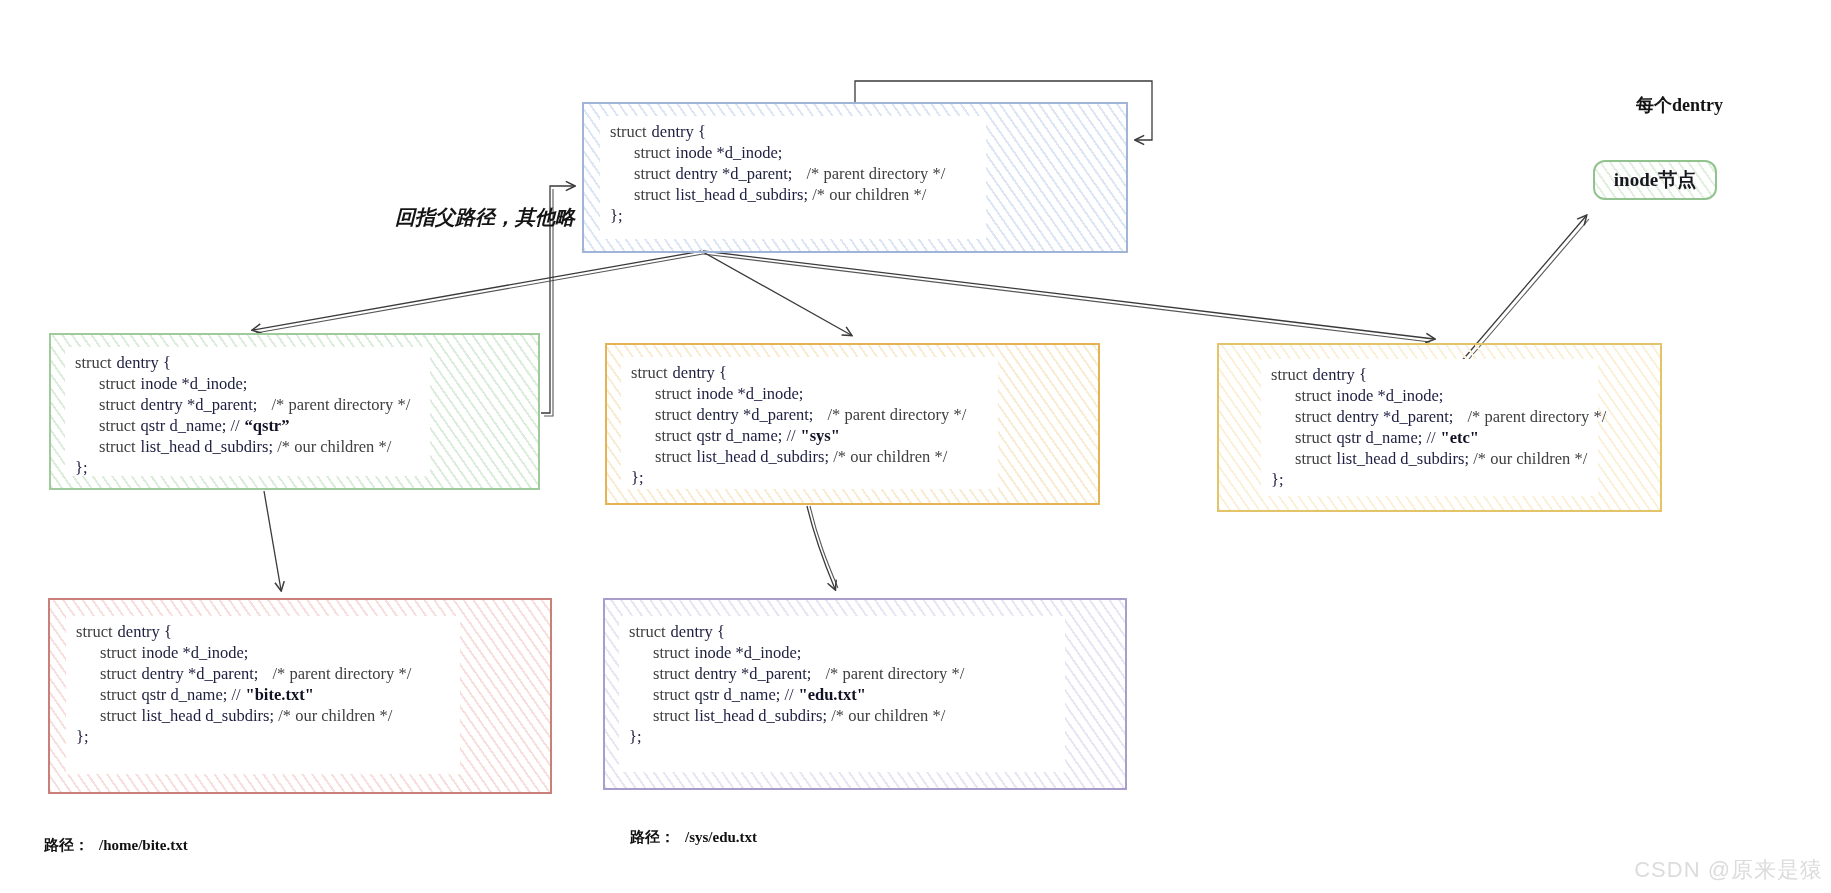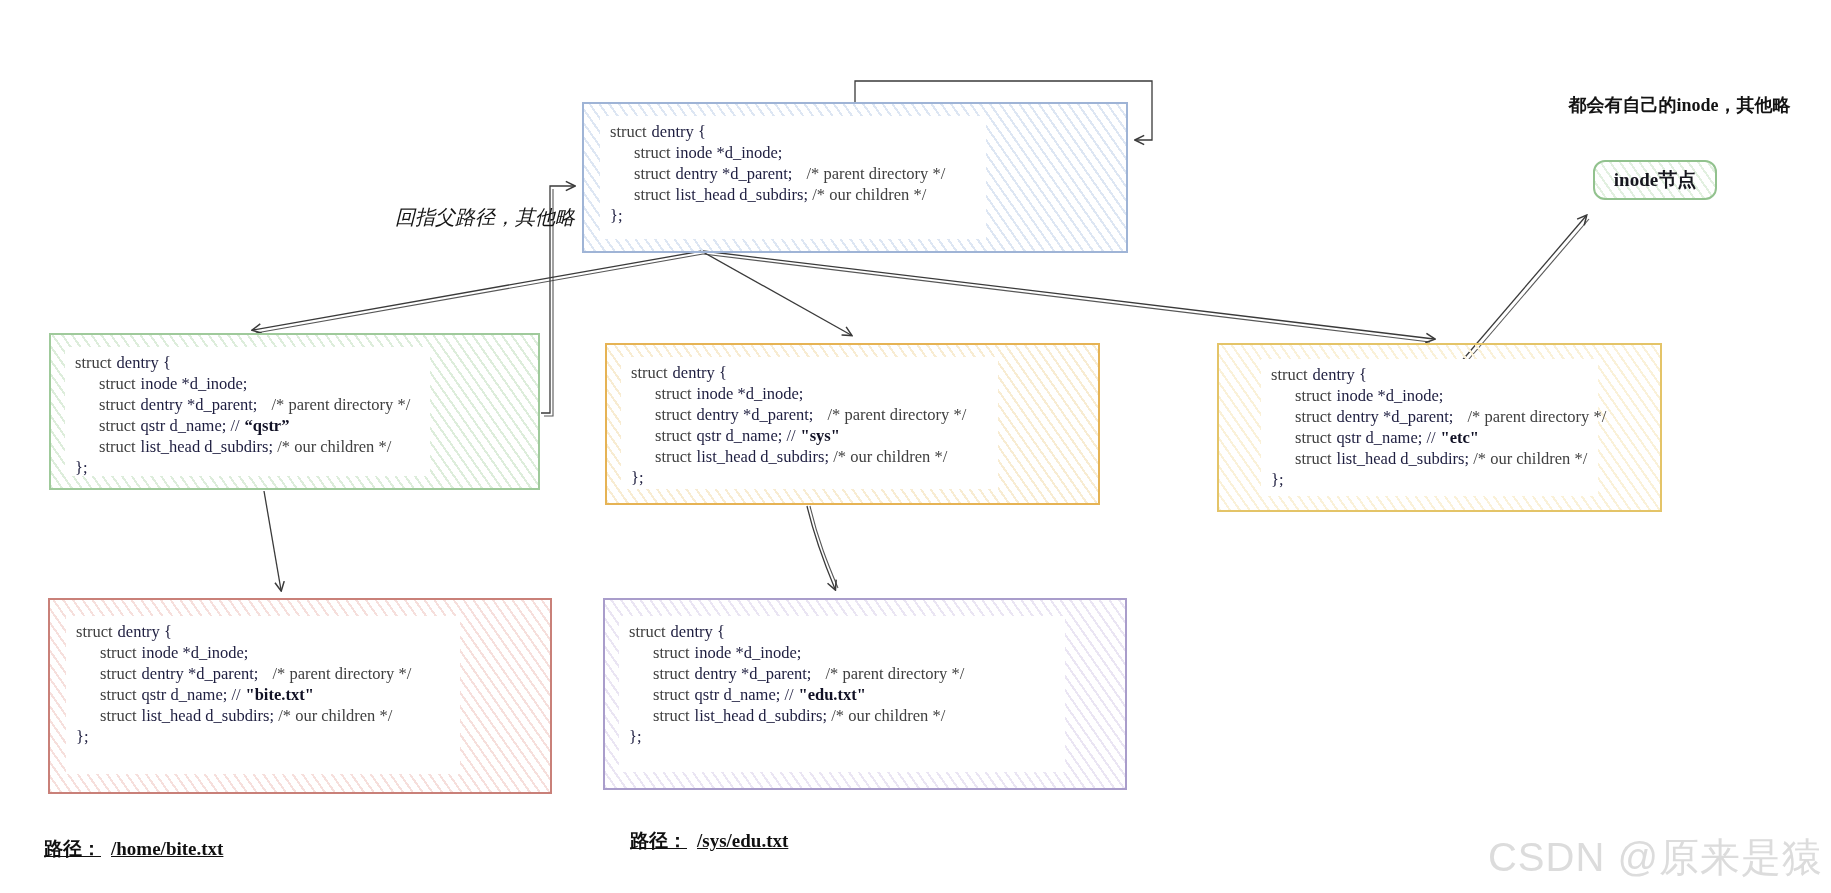--- a/index.html
+++ b/index.html
@@ -34,32 +34,32 @@
   
   .inodebox{position:absolute;left:1593px;top:160px;width:124px;height:40px;
      border:2px solid #92c28e;border-radius:12px;box-sizing:border-box;
      background:repeating-linear-gradient(55deg,#e2f0e0 0 2px, rgba(0,0,0,0) 2px 8px);
      display:flex;align-items:center;justify-content:center;}
   .inodebox .lbl{font-weight:bold;font-size:19px;color:#17171f;}
   .inodebox .cn{font-family:"DejaVu Sans","Liberation Sans",sans-serif;font-size:19px;}
 
   
   .note-back{position:absolute;left:395px;top:204px;font-family:"DejaVu Sans","Liberation Sans",sans-serif;
-     font-weight:normal;font-style:italic;font-size:20px;color:#141414;}
+     font-weight:bold;font-style:italic;font-size:20px;color:#141414;}
   .note-inode{position:absolute;left:1528px;top:92px;width:303px;text-align:center;
      font-size:18px;color:#141414;line-height:26px;}
   .note-inode .cn{font-family:"DejaVu Sans","Liberation Sans",sans-serif;font-weight:bold;}
   .note-inode .en{font-family:"Liberation Serif","DejaVu Serif",serif;font-weight:bold;}
-  .pathlabel{position:absolute;font-size:19px;color:#101010;white-space:nowrap;text-decoration:underline;}
+  .pathlabel{position:absolute;font-size:15px;color:#101010;white-space:nowrap;}
   .pathlabel .cn{font-family:"DejaVu Sans","Liberation Sans",sans-serif;font-weight:bold;}
   .pathlabel .val{font-family:"Liberation Serif","DejaVu Serif",serif;font-weight:bold;margin-left:10px;}
   .p1{left:44px;top:836px;}
   .p2{left:630px;top:828px;}
   .watermark{position:absolute;right:8px;bottom:8px;font-family:"Liberation Sans","DejaVu Sans",sans-serif;
-     font-size:40px;color:#dcdcdc;letter-spacing:1px;}
+     font-size:22px;color:#dcdcdc;letter-spacing:1px;}
 
   
   #arrows{position:absolute;left:0;top:0;width:1831px;height:893px;pointer-events:none;}
   #arrows path{fill:none;stroke:#3a3a3a;stroke-width:1.3px;}
   #arrows path.dbl{stroke-width:1.1px;opacity:0.85;}
 </style>
 </head>
 <body>
 
 <div id="stage">
@@ -162,21 +162,21 @@
     </div>
   </div>
 
   <div class="inodebox">
     <span class="lbl"><span>inode</span><span class="cn">节点</span></span>
   </div>
 
   <div class="note-back">回指父路径，其他略</div>
 
   <div class="note-inode">
-    <div><span class="cn">都会有自己的</span><span class="en">inode</span><span class="cn">，其他略</span></div>
+    <div><span class="cn">每个</span><span class="en">dentry</span></div>
   </div>
 
   <div class="pathlabel p1">
     <span class="cn">路径：</span><span class="val">/home/bite.txt</span>
   </div>
   <div class="pathlabel p2">
     <span class="cn">路径：</span><span class="val">/sys/edu.txt</span>
   </div>
 
   <div class="watermark">CSDN @原来是猿</div>

